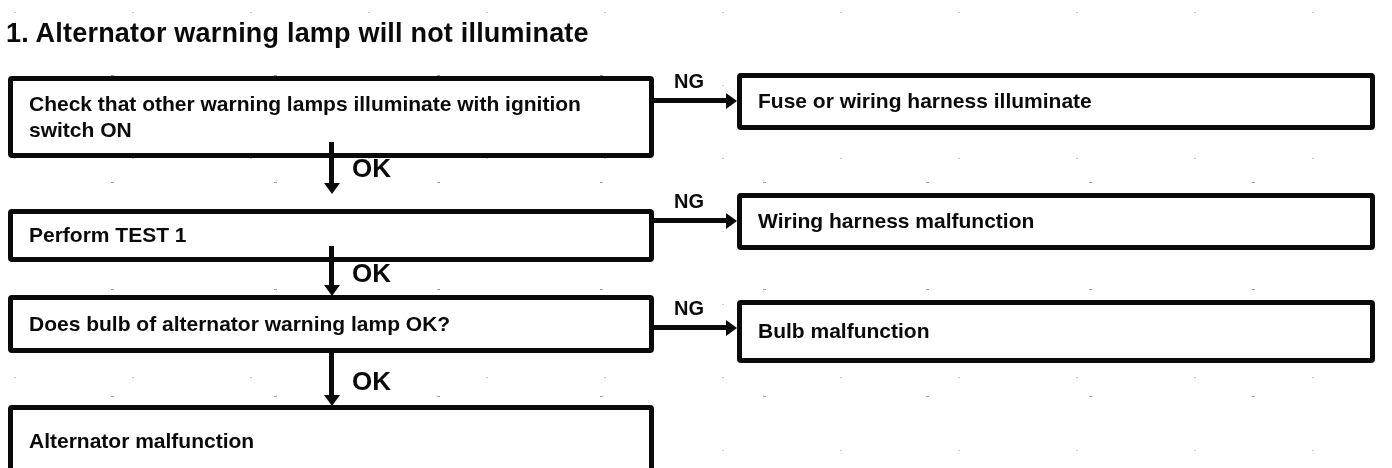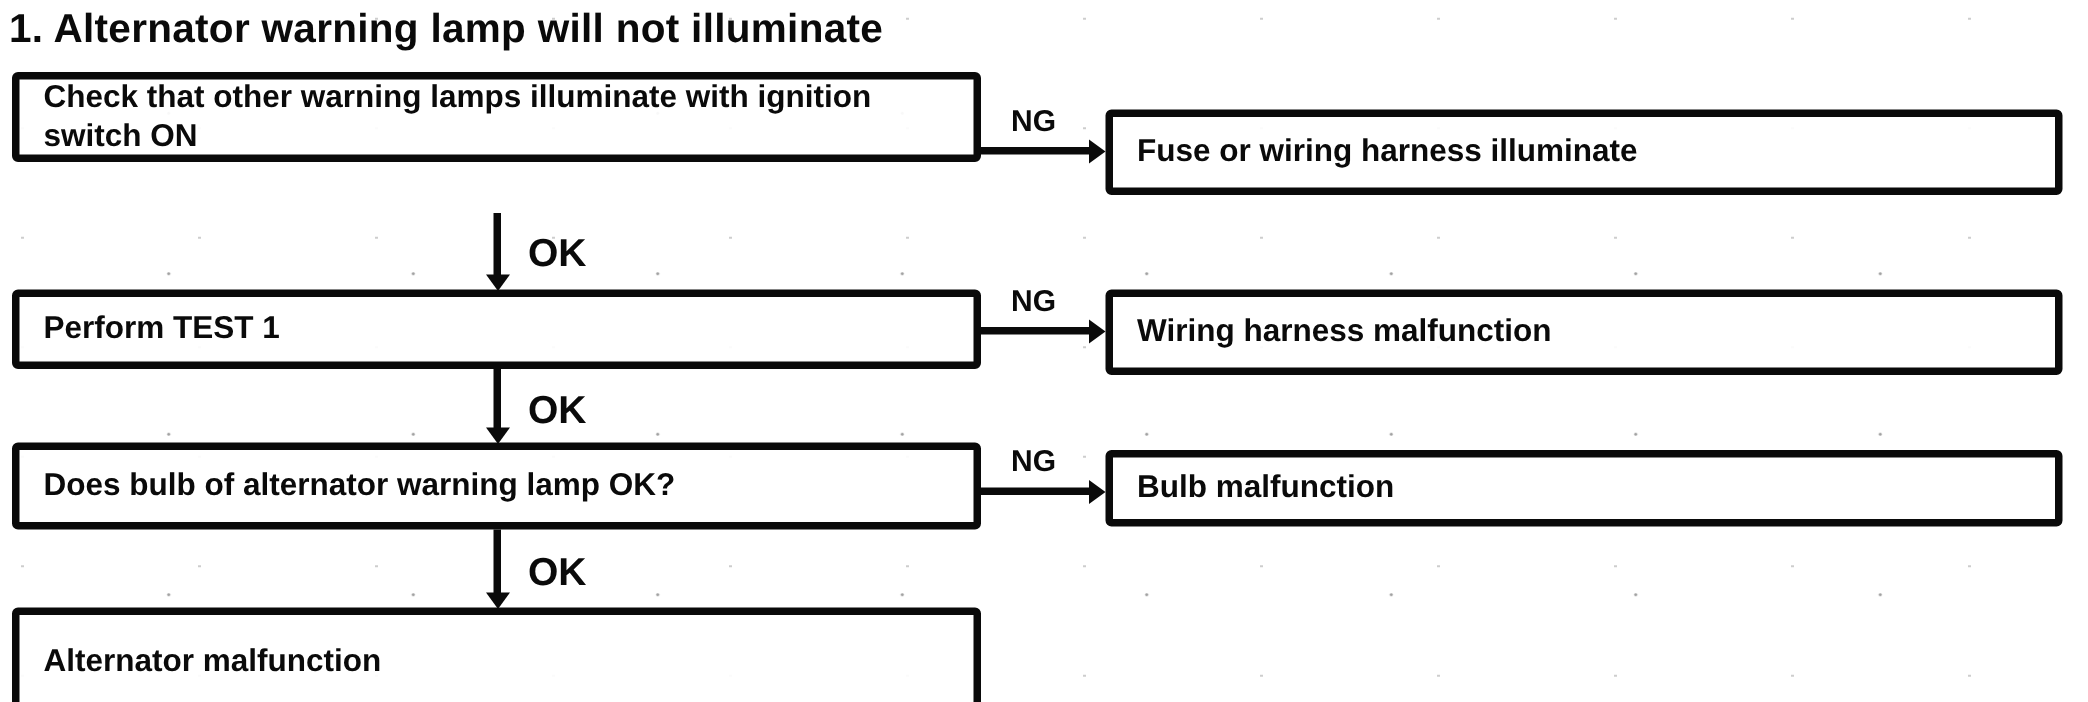--- a/index.html
+++ b/index.html
@@ -10,21 +10,21 @@
     background-image:
       radial-gradient(rgba(40,40,40,.45) 1px, transparent 1.4px),
       radial-gradient(rgba(90,90,90,.30) 1px, transparent 1.4px);
     background-size:163px 107px, 118px 73px;
     background-position:31px 22px, 74px 49px;
     font-family:"Liberation Sans", sans-serif;
     color:#0a0a0a;
     overflow:hidden;
   }
   .title{
-    position:absolute;left:6px;top:4px;
+    position:absolute;left:6px;top:18px;
     font-size:27px;font-weight:700;letter-spacing:.2px;
   }
   .box{
     position:absolute;
     border:5px solid #0a0a0a;border-radius:4px;
     background:rgba(255,255,255,.92);
     box-sizing:border-box;
     display:flex;align-items:center;
     font-size:21px;font-weight:700;
     padding:6px 16px;line-height:1.25;
@@ -42,40 +42,40 @@
   .ok{position:absolute;font-size:26px;font-weight:700;}
   .ng{position:absolute;font-size:20px;font-weight:700;}
 </style>
 </head>
 <body>
 
 <div id="page">
 
   <div class="title">1. Alternator warning lamp will not illuminate</div>
 
-  <div class="box step" style="top:48px;height:60px;">
+  <div class="box step" style="top:76px;height:82px;">
     <span>Check that other warning lamps illuminate with ignition switch ON</span>
   </div>
-  <div class="box step" style="top:193px;height:53px;">
+  <div class="box step" style="top:209px;height:53px;">
     <span>Perform TEST 1</span>
   </div>
   <div class="box step" style="top:295px;height:58px;align-items:center;">
     <span>Does bulb of alternator warning lamp OK?</span>
   </div>
   <div class="box step" style="top:405px;height:72px;">
     <span>Alternator malfunction</span>
   </div>
 
   <div class="box result" style="top:73px;height:57px;">
     <span>Fuse or wiring harness illuminate</span>
   </div>
   <div class="box result" style="top:193px;height:57px;">
     <span>Wiring harness malfunction</span>
   </div>
-  <div class="box result" style="top:300px;height:51px;">
+  <div class="box result" style="top:300px;height:63px;">
     <span>Bulb malfunction</span>
   </div>
 
   <div class="vline" style="left:329px;top:142px;height:42px;"></div>
   <div class="varrow" style="left:324px;top:183px;"></div>
   <div class="ok" style="left:352px;top:153px;">OK</div>
 
   <div class="vline" style="left:329px;top:246px;height:40px;"></div>
   <div class="varrow" style="left:324px;top:285px;"></div>
   <div class="ok" style="left:352px;top:258px;">OK</div>

